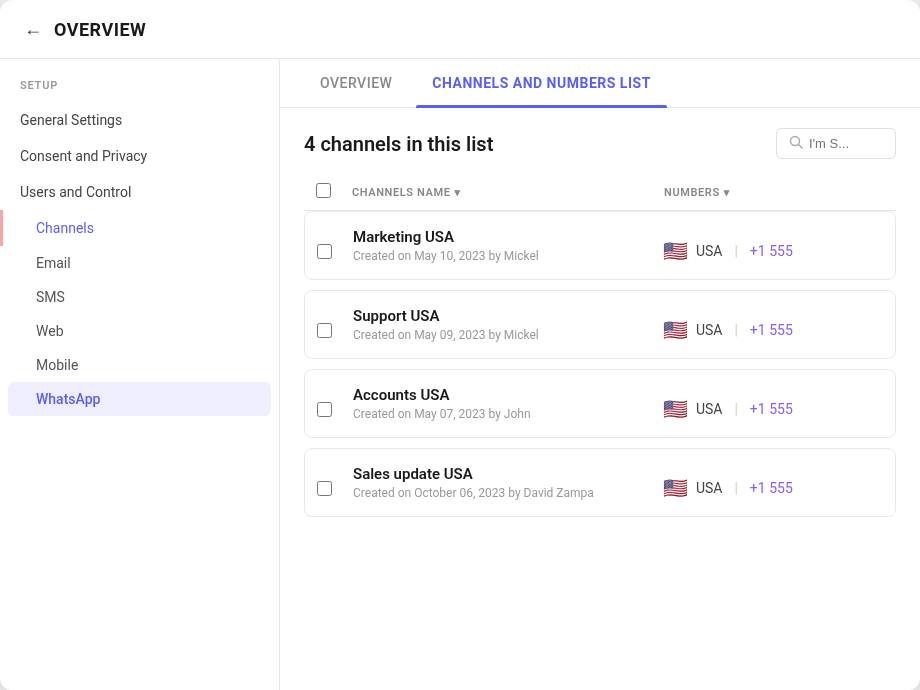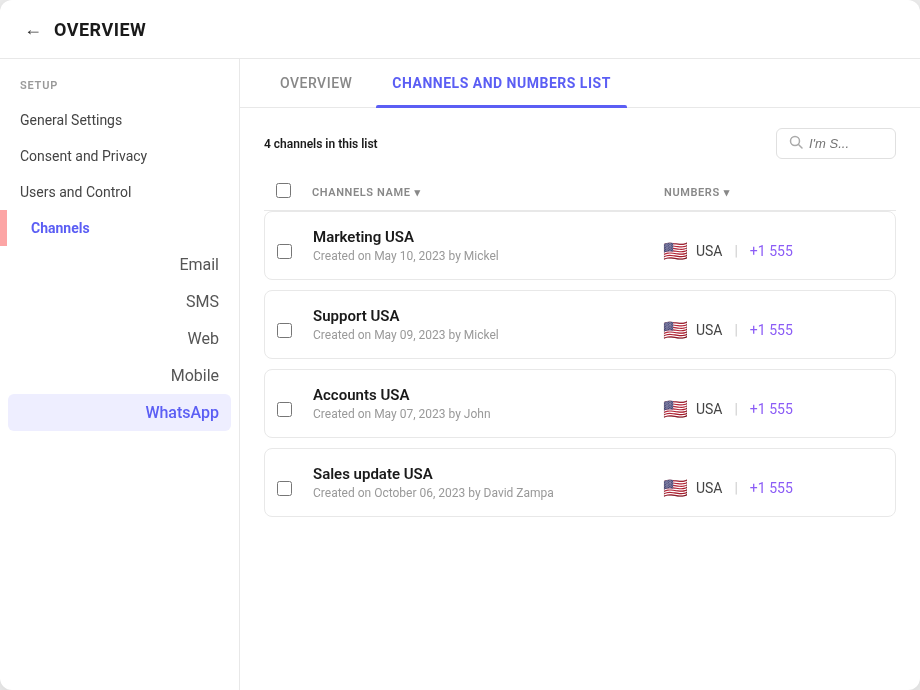--- a/index.html
+++ b/index.html
@@ -39,21 +39,21 @@
       font-weight: 700;
       color: #1a1a1a;
       letter-spacing: 0.5px;
     }
     .content {
       display: flex;
       flex: 1;
       overflow: hidden;
     }
     .sidebar {
-      width: 240px;
+      width: 280px;
       border-right: 1px solid #e8e8e8;
       padding: 20px 0;
       flex-shrink: 0;
       overflow-y: auto;
     }
     .sidebar-section-label {
       font-size: 11px;
       font-weight: 600;
       color: #999;
       letter-spacing: 0.8px;
@@ -63,30 +63,29 @@
     .sidebar-item {
       padding: 10px 20px;
       font-size: 14px;
       color: #444;
       cursor: pointer;
       display: flex;
       align-items: center;
     }
     .sidebar-item.active {
       color: #5b5ef4;
-      font-weight: 700;
-      border-left: 7px solid #fca5a5;
-      padding-left: 24px;
+      font-weight: 400;
+      border-left: 3px solid #fca5a5;
+      padding-left: 33px;
     }
     .sidebar-sub-item {
       padding: 9px 20px 9px 36px;
-      font-size: 16px;
+      font-size: 14px;
       color: #555;
       cursor: pointer;
-      text-align: right;
     }
     .sidebar-sub-item.active-sub {
       background: #eeeeff;
       color: #5b5ef4;
       font-weight: 500;
       border-radius: 6px;
       margin: 0 8px;
       padding: 9px 12px 9px 28px;
     }
     .main {
@@ -131,21 +130,21 @@
       overflow-y: auto;
       padding: 20px 24px;
     }
     .list-header {
       display: flex;
       align-items: center;
       justify-content: space-between;
       margin-bottom: 16px;
     }
     .list-count {
-      font-size: 12px;
+      font-size: 20px;
       font-weight: 600;
       color: #1a1a1a;
     }
     .search-box {
       display: flex;
       align-items: center;
       border: 1px solid #e0e0e0;
       border-radius: 6px;
       padding: 6px 12px;
       gap: 6px;
@@ -154,21 +153,20 @@
     .search-icon-svg {
       color: #aaa;
       font-size: 14px;
     }
     .search-input {
       border: none;
       outline: none;
       font-size: 13px;
       color: #15803d;
       width: 60px;
-      font-style: italic;
     }
     .table-header {
       display: flex;
       align-items: center;
       padding: 8px 12px;
       background: #fff;
       border-bottom: 1px solid #e8e8e8;
     }
     .col-check {
       width: 36px;

